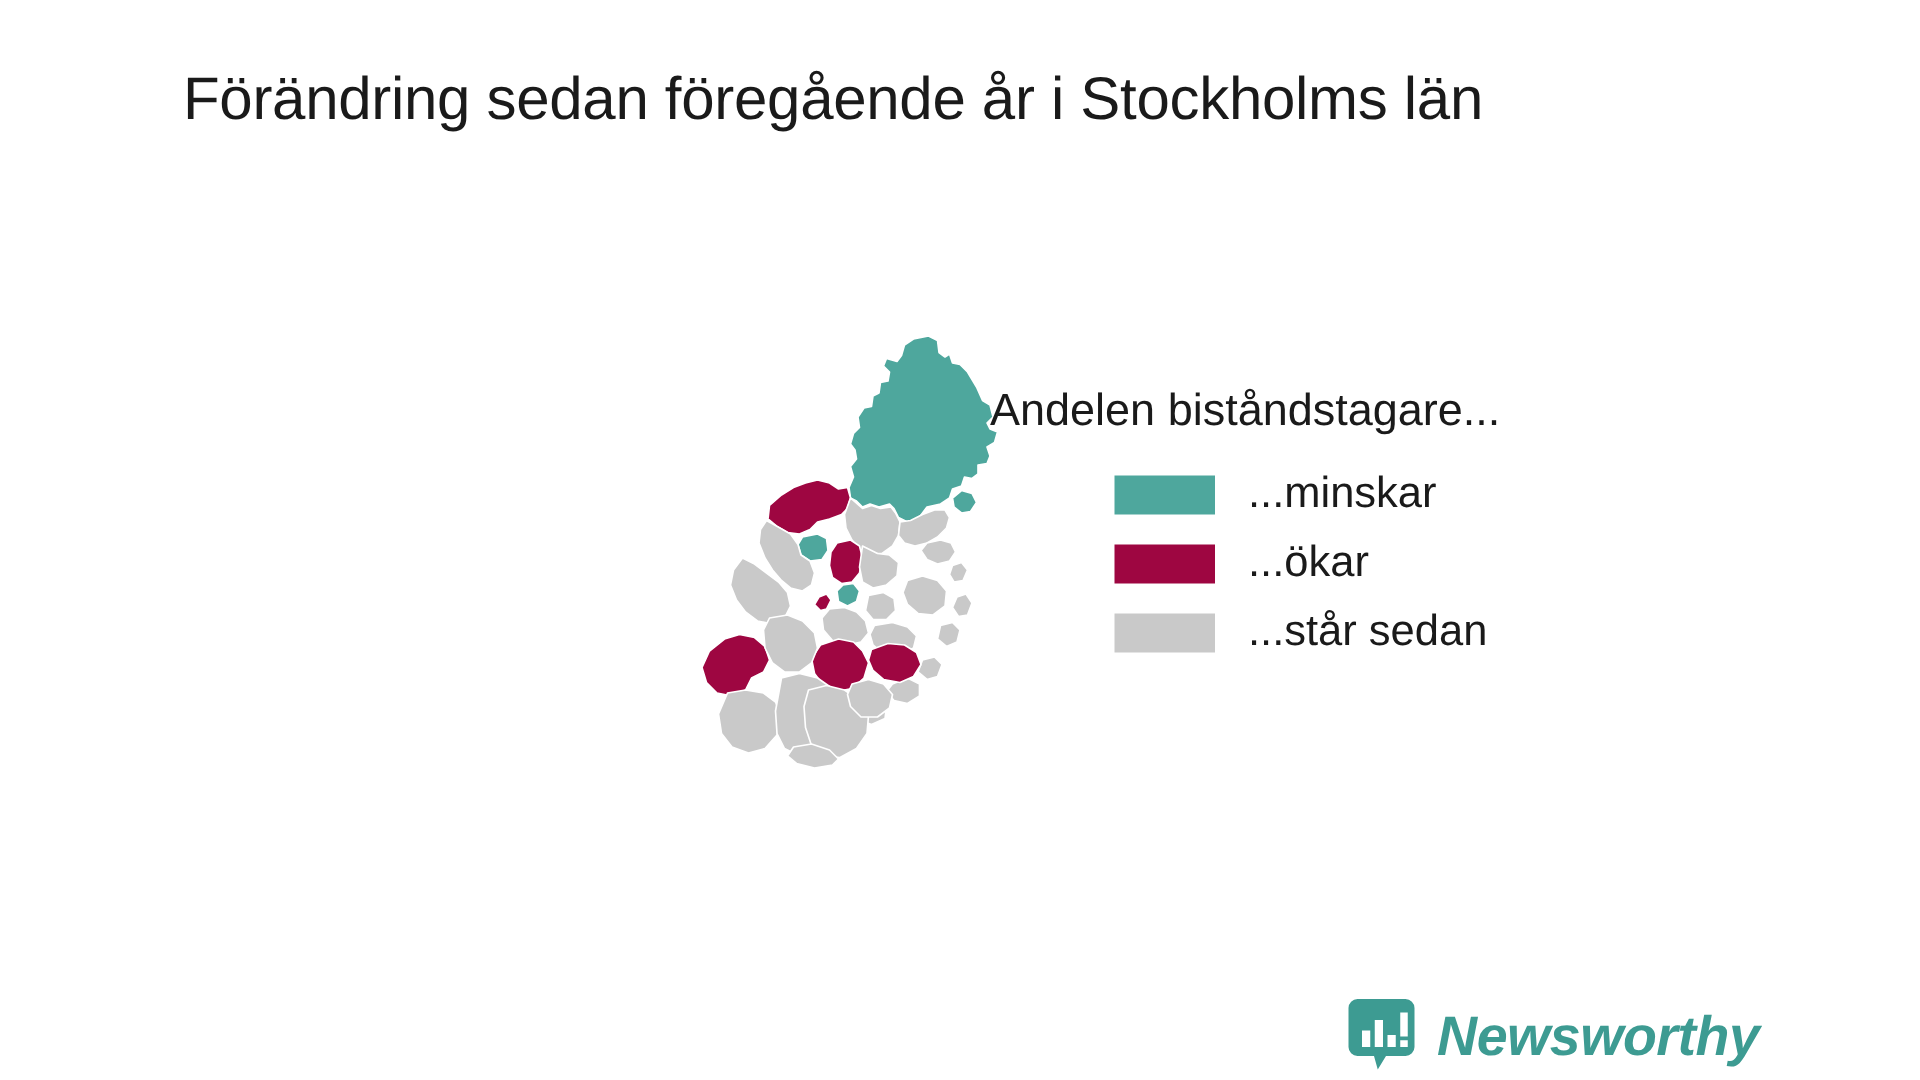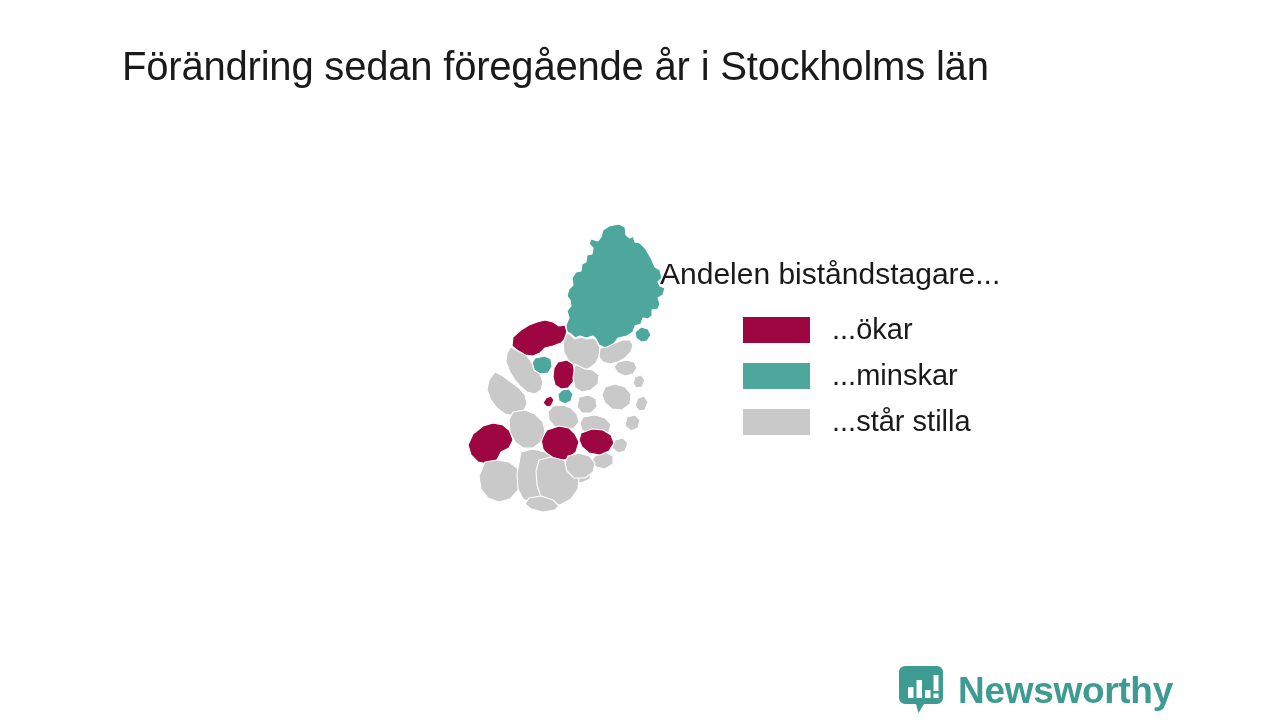--- a/index.html
+++ b/index.html
@@ -73,20 +73,21 @@
     white-space: nowrap;
   }
 
   
   .logo {
     position: absolute;
     left: 898px;
     top: 664px;
     display: flex;
     align-items: center;
+    font-style: italic;
   }
   .logo-mark { width: 46px; height: 52px; flex: none; }
   .logo-text {
     font-size: 37px;
     font-weight: bold;
     color: #3d9b92;
     margin-left: 14px;
     line-height: 1;
     letter-spacing: -0.3px;
   }
@@ -158,32 +159,32 @@
 
     <path class="muni" fill="#c9c9c9" d="M74 286 L86 284 L98 288 L104 294 L100 298 L88 300 L76 297 L70 292 Z"></path>
 
   </svg>
 </div>
 
 <div class="legend">
   <div class="legend-title">Andelen biståndstagare...</div>
 
   <div class="legend-row">
+    <span class="legend-swatch" style="background:#4ea79d"></span>
+    <span class="legend-label">...minskar</span>
+  </div>
+
+  <div class="legend-row">
     <span class="legend-swatch" style="background:#9e0641"></span>
     <span class="legend-label">...ökar</span>
   </div>
 
   <div class="legend-row">
-    <span class="legend-swatch" style="background:#4ea79d"></span>
-    <span class="legend-label">...minskar</span>
-  </div>
-
-  <div class="legend-row">
     <span class="legend-swatch" style="background:#c9c9c9"></span>
-    <span class="legend-label">...står stilla</span>
+    <span class="legend-label">...står sedan</span>
   </div>
 </div>
 
 <div class="logo">
   <span class="logo-mark">
     <svg viewBox="0 0 46 52" xmlns="http://www.w3.org/2000/svg">
       <path fill="#3d9b92" d="M7 2 h32 a6 6 0 0 1 6 6 v26 a6 6 0 0 1 -6 6 h-13 l-5.5 9 l-2.5 -9 h-11 a6 6 0 0 1 -6 -6 v-26 a6 6 0 0 1 6 -6 z"></path>
       <rect x="10" y="23" width="5.5" height="11" fill="#ffffff"></rect>
       <rect x="18.5" y="16" width="5.5" height="18" fill="#ffffff"></rect>
       <rect x="27" y="26" width="5.5" height="8" fill="#ffffff"></rect>

